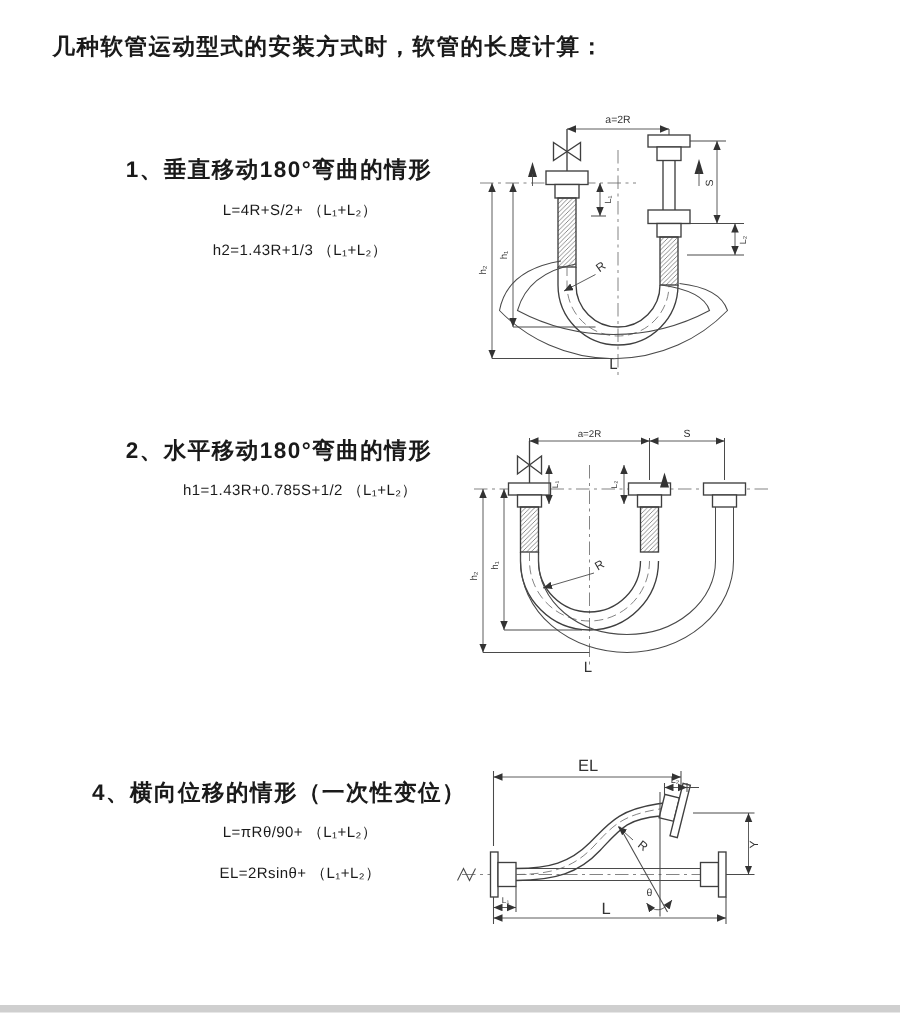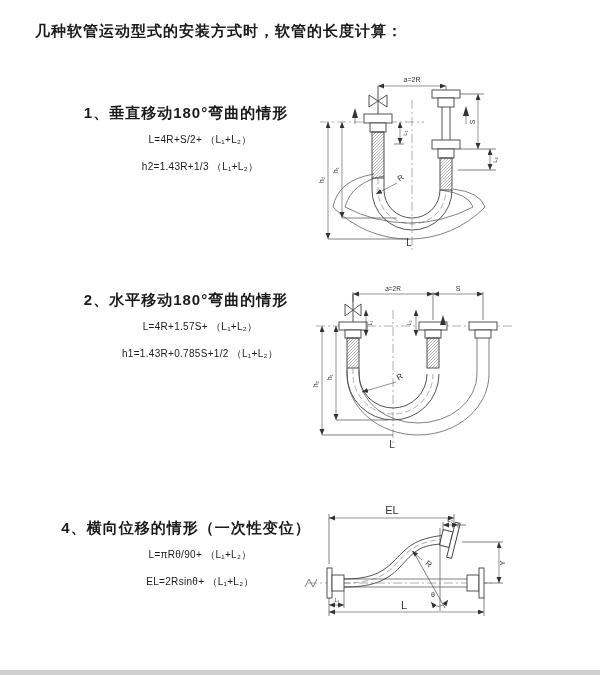--- a/index.html
+++ b/index.html
@@ -34,21 +34,20 @@
 <div class="page-title">几种软管运动型式的安装方式时，软管的长度计算：</div>
 
 <div class="section" style="left:46px;top:104px;">
   <div class="section-heading">1、垂直移动180°弯曲的情形</div>
   <div class="formula">L=4R+S/2+ （L₁+L₂）</div>
   <div class="formula">h2=1.43R+1/3 （L₁+L₂）</div>
 </div>
 
 <div class="section" style="left:46px;top:291px;">
   <div class="section-heading">2、水平移动180°弯曲的情形</div>
-  <div class="formula">L=4R+1.57S+ （L₁+L₂）</div>
   <div class="formula">h1=1.43R+0.785S+1/2 （L₁+L₂）</div>
 </div>
 
 <div class="section" style="left:46px;top:519px;">
   <div class="section-heading">4、横向位移的情形（一次性变位）</div>
   <div class="formula">L=πRθ/90+ （L₁+L₂）</div>
   <div class="formula">EL=2Rsinθ+ （L₁+L₂）</div>
 </div>
 
 <div class="diagram" style="left:312px;top:70px;">

